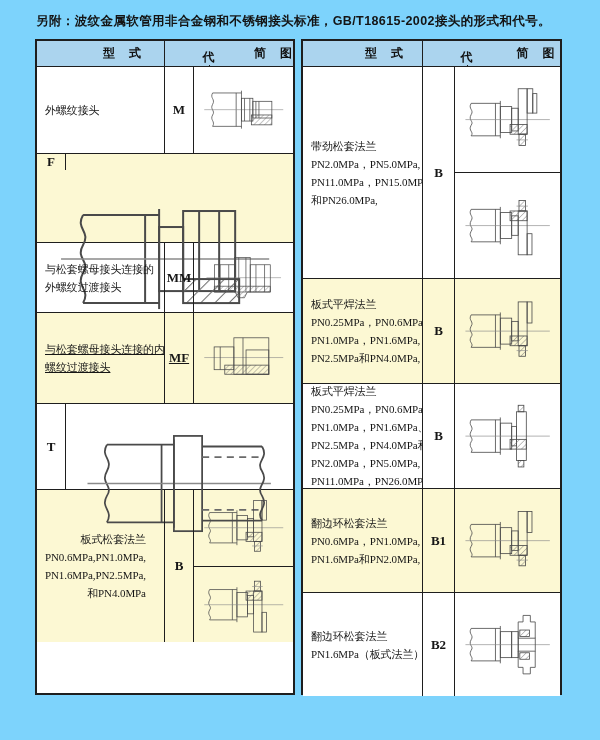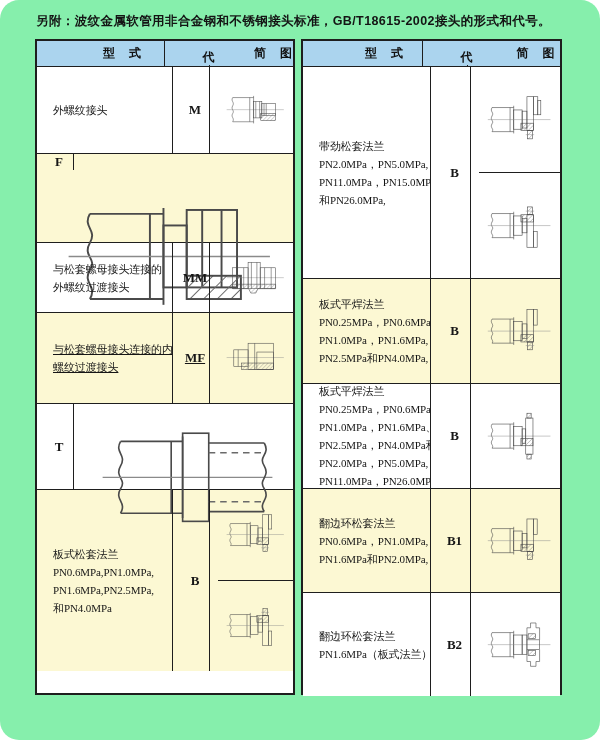--- a/index.html
+++ b/index.html
@@ -1,19 +1,19 @@
 <!DOCTYPE html>
 <html style="--hdr: #abd4ee; --hl: #fcf8d3;"><head>
 <meta charset="utf-8">
 <style>
   * { margin:0; padding:0; box-sizing:border-box; }
   html,body { background:#ffffff; }
   .page {
-    position:relative; width:600px; height:740px; background:#86efac;
-    font-family:"Liberation Sans", sans-serif; color:#161616; overflow:hidden;border-radius:19px;
+    position:relative; width:600px; height:740px; background:#7dd3fc;
+    font-family:"Liberation Sans", sans-serif; color:#161616; overflow:hidden;
   }
   .title {
     position:absolute; left:36px; top:13px; width:540px;
     font-size:12.5px; font-weight:bold; letter-spacing:0.4px; color:#141414;
     font-family:"Liberation Sans", sans-serif;
   }
   .tbl {
     position:absolute; top:39px; height:656px;
     border:2px solid #1e1e1e; background:#ffffff;
     display:flex; flex-direction:column;
@@ -29,21 +29,21 @@
     font-size:12px; font-weight:bold; letter-spacing:1px; color:#111;
     border-right:1px solid #1e1e1e;
     padding-left:44px;
   }
   .hcell.c-type { width:var(--wt); }
   .hcell.c-code { width:var(--wc);margin-top:24px; }
   .hcell.c-diag { flex:1; border-right:none; }
   .row { display:flex; border-bottom:1px solid #1e1e1e; background:#ffffff; }
   .row:last-child { border-bottom:none; }
   .row.hl { background:var(--hl,#fcf8d3); }
-  .cell { border-right:1px solid #1e1e1e;margin-left:8px; }
+  .cell { border-right:1px solid #1e1e1e; }
   .cell.type {
     width:var(--wt); display:flex; align-items:center;
     padding-left:8px; overflow:hidden;
   }
   .tlines {
     font-family:"Liberation Serif", serif;
     font-size:11px; line-height:18px; letter-spacing:-0.1px; white-space:nowrap;
   }
   .cell.code {
     width:var(--wc); display:flex; align-items:center; justify-content:center;
@@ -195,21 +195,21 @@
                 <rect x="52" y="13" width="16" height="54"></rect>
                 <line x1="68" y1="19" x2="102" y2="19"></line>
                 <line x1="68" y1="61" x2="102" y2="61"></line>
                 <path d="M102,19 c4,7 -4,8 0,14 c4,7 -4,8 0,14 c4,7 -4,8 0,14"></path>
                 <line x1="68" y1="25" x2="100" y2="25" class="dash"></line>
                 <line x1="68" y1="55" x2="100" y2="55" class="dash"></line>
               </svg>
             </div>
           </div>
         </div>
-        <div class="row hl" style="height: 181px;">
+        <div class="row hl" style="height: 152px; text-align: right;">
           <div class="cell type">
             <div class="tlines">
               <div>板式松套法兰</div>
               <div>PN0.6MPa,PN1.0MPa,</div>
               <div>PN1.6MPa,PN2.5MPa,</div>
               <div>和PN4.0MPa</div>
             </div>
           </div>
           <div class="cell code">B</div>
           <div class="cell diag">

